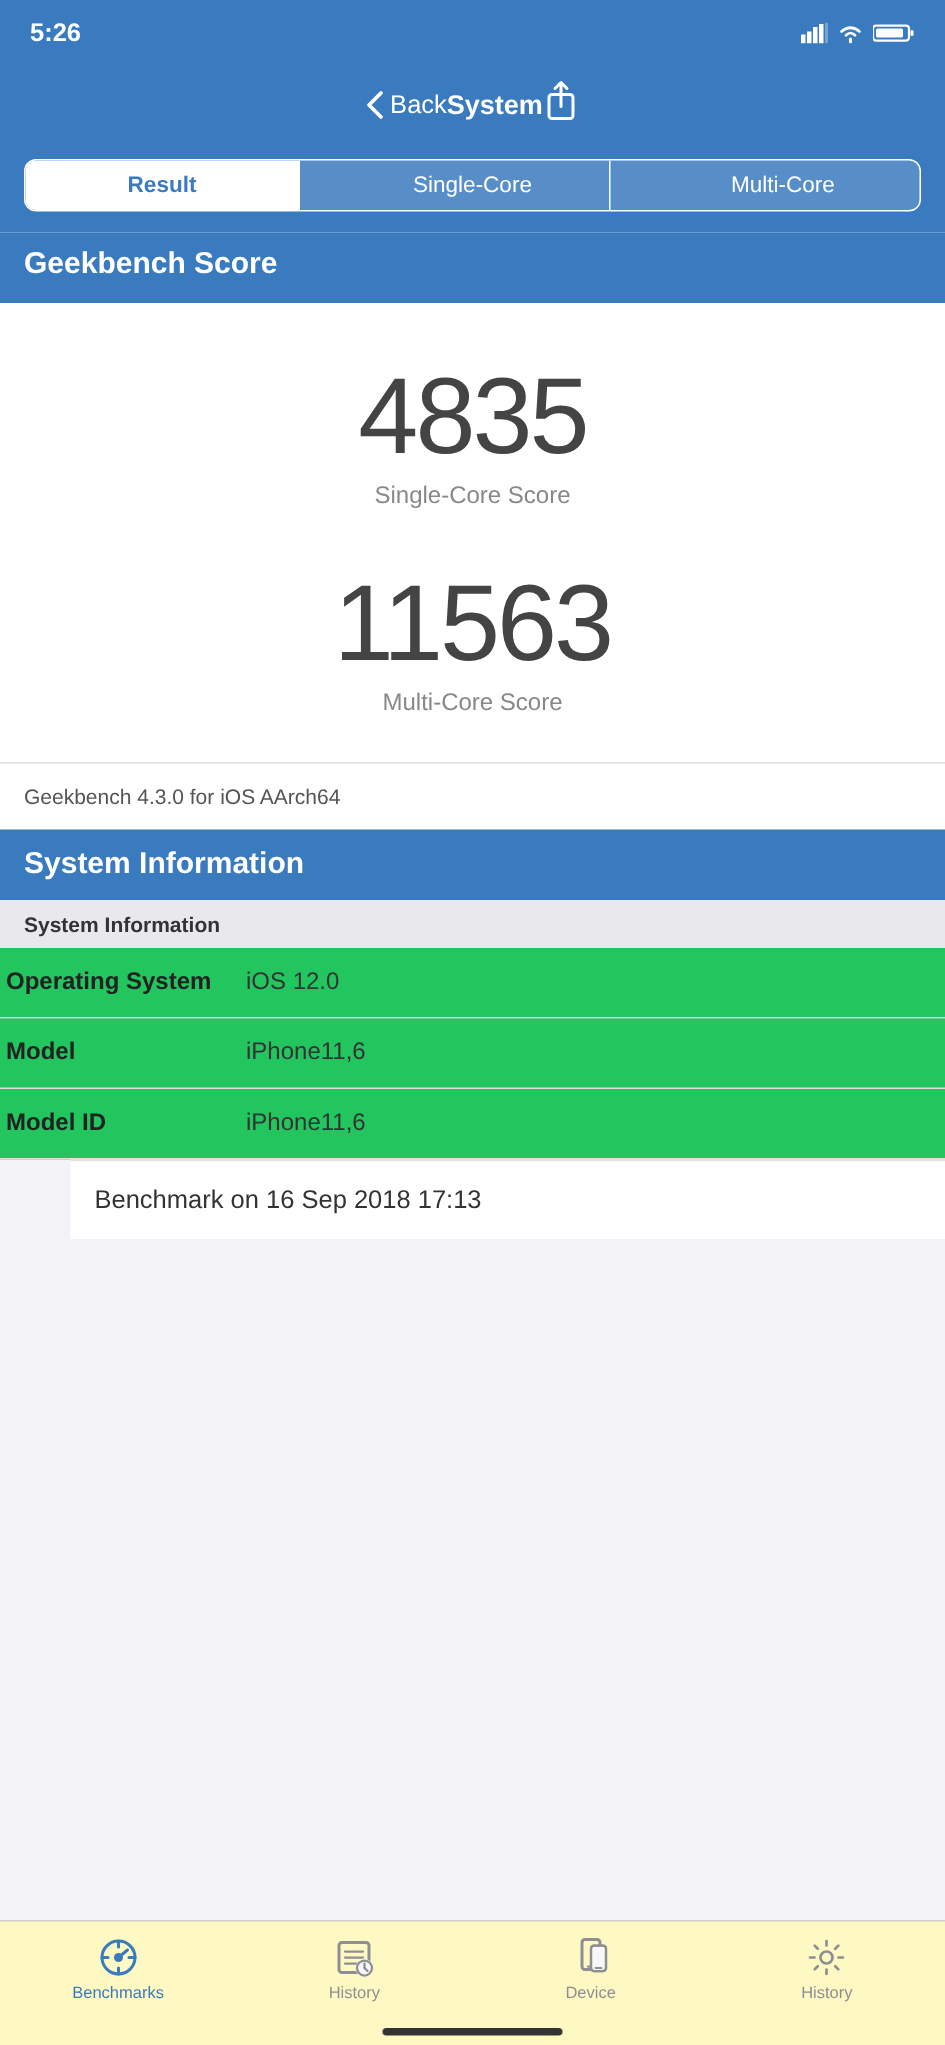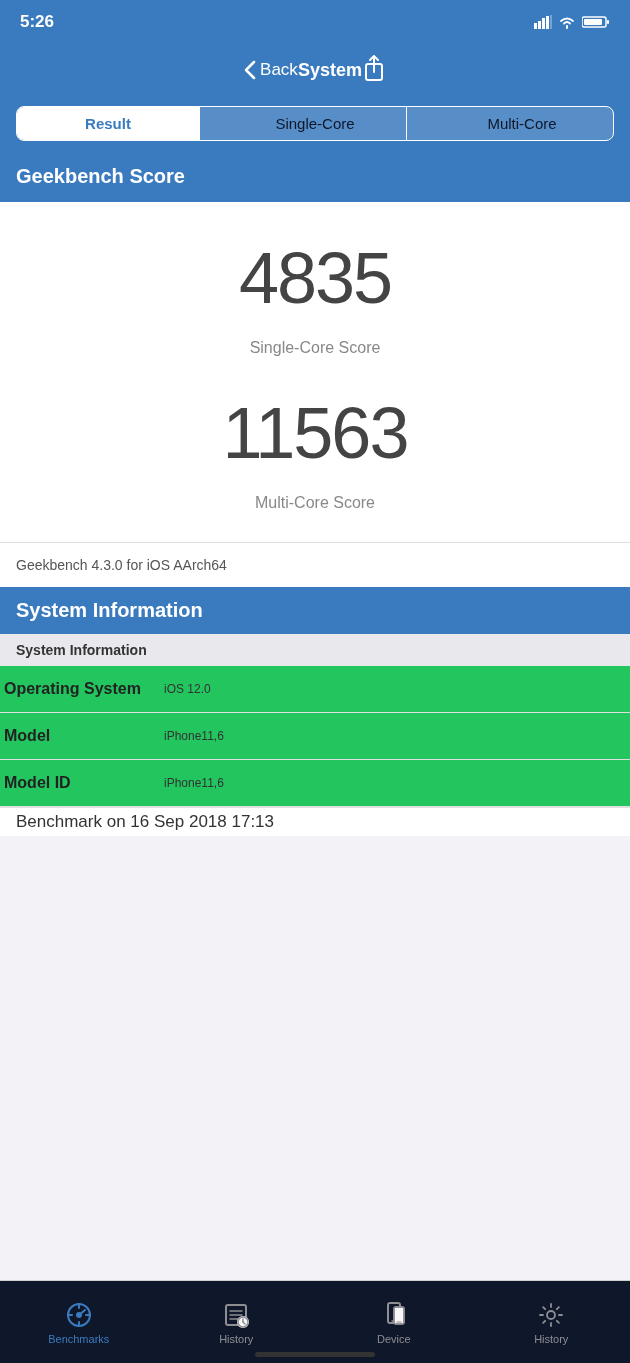--- a/index.html
+++ b/index.html
@@ -72,21 +72,21 @@
       border-radius: 8px;
       overflow: hidden;
       gap: 24px;
     }
     .seg-btn {
       flex: 1;
       padding: 8px 0;
       text-align: center;
       font-size: 15px;
       cursor: pointer;
-      color: #0f172a;
+      color: #ffffff;
       border: none;
       background: transparent;
     }
     .seg-btn.active {
       background: white;
       color: #3a7bbf;
       font-weight: 600;
     }
     .seg-btn:not(:last-child) {
       border-right: 1.5px solid white;
@@ -110,21 +110,21 @@
     .score-number {
       font-size: 72px;
       font-weight: 200;
       color: #444;
       letter-spacing: -2px;
       line-height: 1;
     }
     .score-label {
       font-size: 16px;
       color: #888;
-      margin-top: 25px;
+      margin-top: 8px;
       font-weight: 400;
     }
     .score-divider {
       height: 40px;
     }
 
     
     .info-line {
       background: white;
       border-top: 1px solid #e0e0e0;
@@ -157,44 +157,45 @@
       align-items: center;
       border-bottom: 1px solid #e0e0e0;
     }
     .sys-info-key {
       font-size: 16px;
       font-weight: 700;
       color: #222;
       min-width: 160px;
     }
     .sys-info-value {
-      font-size: 12px;
+      font-size: 16px;
       color: #333;
     }
 
     
     .benchmark-date {
       background: white;
       border-top: 1px solid #e0e0e0;
-      padding: 4px 16px;
+      padding: 16px 16px;
       font-size: 17px;
       color: #333;
+      margin-left: 47px;
     }
 
     
     .tab-bar {
       position: fixed;
       bottom: 0;
       width: 630px;
-      background: #0f172a;
+      background: #fef9c3;
       border-top: 1px solid #d0d0d0;
       height: 83px;
       display: flex;
       align-items: flex-start;
-      padding-top: 20px;
+      padding-top: 10px;
       margin-top: 48px;
     }
     .tab-item {
       flex: 1;
       display: flex;
       flex-direction: column;
       align-items: center;
       gap: 4px;
       cursor: pointer;
     }

